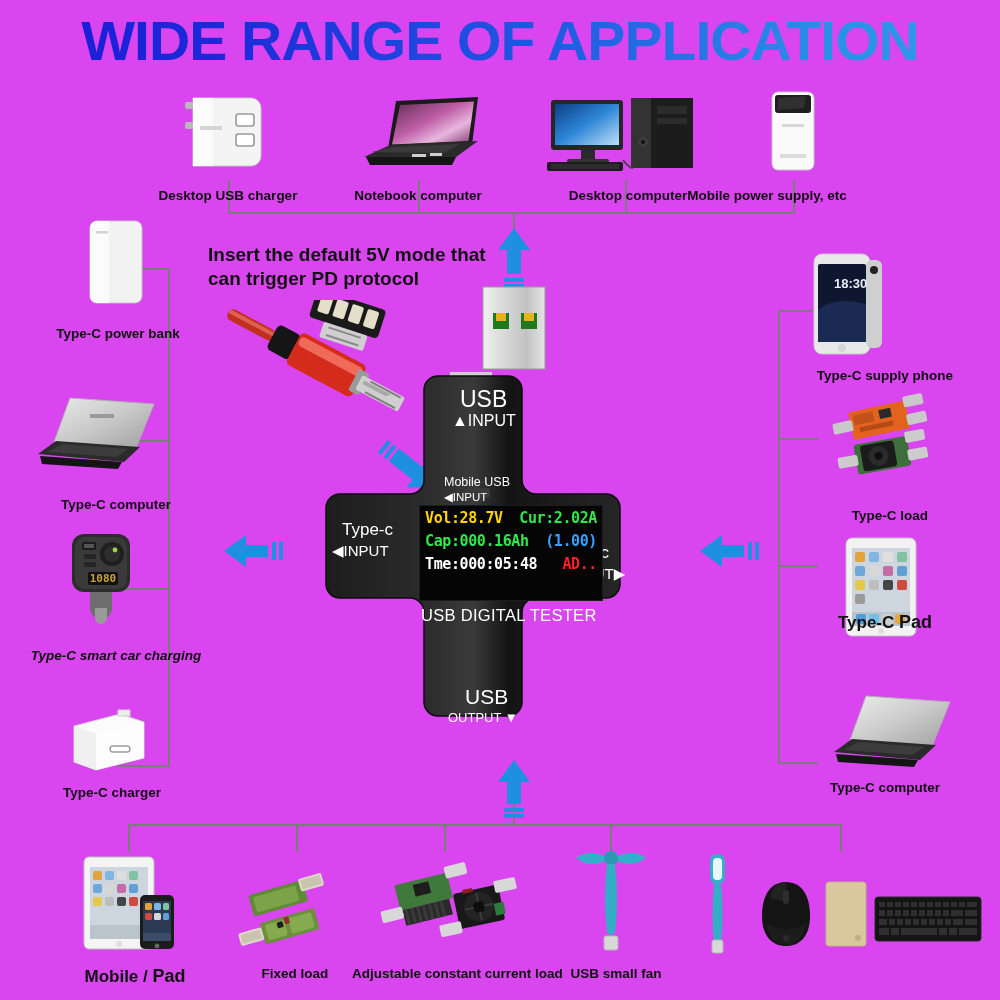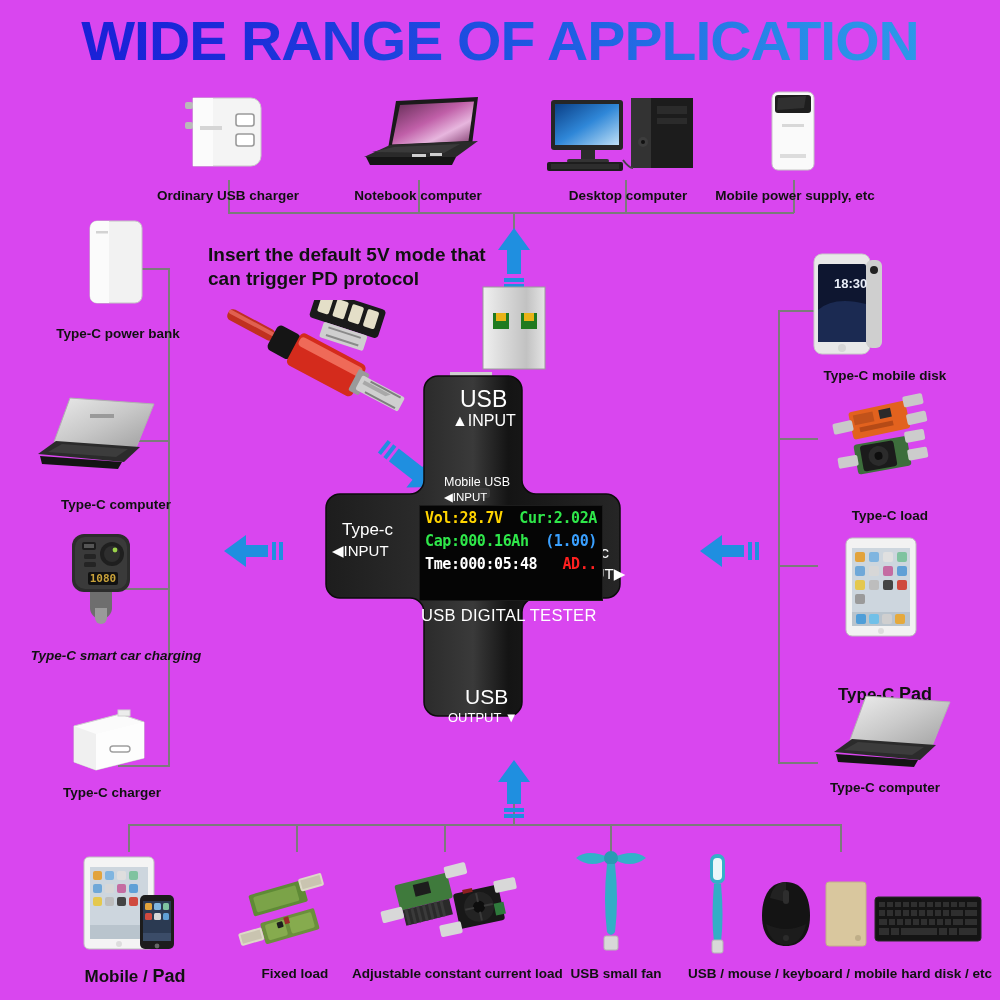--- a/index.html
+++ b/index.html
@@ -71,21 +71,21 @@
     <svg width="96" height="80" viewBox="0 0 96 80">
       <rect x="5" y="10" width="8" height="7" rx="2" fill="#b9b9b9"></rect>
       <rect x="5" y="30" width="8" height="7" rx="2" fill="#b9b9b9"></rect>
       <path d="M13 6 h58 a10 10 0 0 1 10 10 v48 a10 10 0 0 1 -10 10 h-58 z" fill="#f4f4f4" stroke="#c9c9c9"></path>
       <path d="M13 6 h20 v68 h-20 z" fill="#fbfbfb"></path>
       <rect x="56" y="22" width="18" height="12" rx="2.5" fill="#fff" stroke="#9a9a9a" stroke-width="1.6"></rect>
       <rect x="56" y="42" width="18" height="12" rx="2.5" fill="#fff" stroke="#9a9a9a" stroke-width="1.6"></rect>
       <rect x="20" y="34" width="22" height="4" fill="#d5d5d5"></rect>
     </svg>
   </div>
-  <div class="lbl" style="left:128px;top:188px;width:200px;">Ordinary USB charger</div>
+  <div class="lbl" style="left:128px;top:188px;width:200px;">Desktop USB charger</div>
 
   <div class="dev" style="left:360px;top:95px;width:126px;height:78px;">
     <svg width="126" height="78" viewBox="0 0 126 78">
       <defs>
         <linearGradient id="nbscr" x1="0" y1="0" x2="1" y2="1">
           <stop offset="0" stop-color="#5e2a50"></stop>
             <stop offset="0.45" stop-color="#c05fa8"></stop>
           <stop offset="0.7" stop-color="#e7b6de"></stop>
             <stop offset="1" stop-color="#7b3568"></stop>
         </linearGradient>
@@ -129,21 +129,21 @@
 
   <div class="dev" style="left:760px;top:88px;width:66px;height:86px;">
     <svg width="66" height="86" viewBox="0 0 66 86">
       <rect x="12" y="4" width="42" height="78" rx="6" fill="#fafafa" stroke="#c6c6c6"></rect>
       <rect x="15" y="7" width="36" height="18" rx="3" fill="#1e1e1e"></rect>
       <path d="M18 10 L46 8 L44 20 L17 22 Z" fill="#303030"></path>
       <rect x="22" y="36" width="22" height="3" fill="#d8d8d8"></rect>
       <rect x="20" y="66" width="26" height="4" fill="#dcdcdc"></rect>
     </svg>
   </div>
-  <div class="lbl" style="left:700px;top:188px;width:190px;">Mobile power supply, etc</div>
+  <div class="lbl" style="left:672px;top:188px;width:190px;">Mobile power supply, etc</div>
 
   <div class="ln lnv" style="left:168px;top:268px;height:498px;"></div>
   <div class="ln lnh" style="left:118px;top:268px;width:52px;"></div>
   <div class="ln lnh" style="left:118px;top:440px;width:52px;"></div>
   <div class="ln lnh" style="left:118px;top:588px;width:52px;"></div>
   <div class="ln lnh" style="left:118px;top:765px;width:52px;"></div>
 
   <div class="dev" style="left:82px;top:215px;width:72px;height:94px;">
     <svg width="72" height="94" viewBox="0 0 72 94">
       <rect x="8" y="6" width="52" height="82" rx="7" fill="#f2f2f2" stroke="#c4c4c4"></rect>
@@ -211,21 +211,21 @@
     <svg width="92" height="108" viewBox="0 0 92 108">
       <rect x="10" y="4" width="56" height="100" rx="8" fill="#e8e8e8" stroke="#c9c9c9"></rect>
       <rect x="62" y="10" width="16" height="88" rx="6" fill="#cfcfcf"></rect>
       <rect x="14" y="14" width="48" height="78" rx="2" fill="#0e1630"></rect>
       <path d="M14 60 q16 -14 48 -6 v38 h-48 z" fill="#1b2a52"></path>
       <text x="30" y="38" font-family="Liberation Sans, sans-serif" font-size="13" fill="#e9eef8" font-weight="bold">18:30</text>
       <circle cx="38" cy="98" r="4" fill="#d6d6d6"></circle>
       <circle cx="70" cy="20" r="4" fill="#222"></circle>
     </svg>
   </div>
-  <div class="lbl" style="left:800px;top:368px;width:170px;">Type-C mobile disk</div>
+  <div class="lbl" style="left:800px;top:368px;width:170px;">Type-C supply phone</div>
 
   <div class="dev" style="left:826px;top:392px;width:118px;height:96px;">
     <svg width="118" height="96" viewBox="0 0 118 96">
       <g transform="rotate(-12 55 36)">
         <rect x="26" y="14" width="58" height="28" rx="3" fill="#e2621e"></rect>
         <rect x="30" y="18" width="20" height="10" fill="#c1521a"></rect>
         <rect x="56" y="18" width="12" height="9" fill="#2a2a2a"></rect>
         <rect x="34" y="31" width="34" height="5" fill="#b54a16"></rect>
         <rect x="8" y="22" width="20" height="11" rx="2" fill="#c9c9c9"></rect>
         <rect x="82" y="10" width="20" height="11" rx="2" fill="#c9c9c9"></rect>
@@ -264,21 +264,21 @@
         <rect x="17" y="60" width="10" height="10" rx="2" fill="#9a9a9a"></rect>
       </g>
       <rect x="14" y="78" width="58" height="14" fill="#b9c4cd"></rect>
       <rect x="18" y="80" width="10" height="10" rx="2" fill="#4f9ed8"></rect>
       <rect x="31" y="80" width="10" height="10" rx="2" fill="#70c0e8"></rect>
       <rect x="44" y="80" width="10" height="10" rx="2" fill="#cfcfcf"></rect>
       <rect x="57" y="80" width="10" height="10" rx="2" fill="#e5a93c"></rect>
       <circle cx="43" cy="97" r="3" fill="#ddd"></circle>
     </svg>
   </div>
-  <div class="lbl big" style="left:800px;top:684px;width:170px;">
+  <div class="lbl big" style="left:800px;top:612px;width:170px;">
     <span>Type-C </span><span class="pad">Pad</span>
   </div>
 
   <div class="dev" style="left:826px;top:690px;width:132px;height:84px;">
     <svg width="132" height="84" viewBox="0 0 132 84">
       <defs>
           <linearGradient id="lidR" x1="0" y1="0" x2="1" y2="1">
         <stop offset="0" stop-color="#ededed"></stop>
             <stop offset="0.5" stop-color="#cacaca"></stop>
             <stop offset="1" stop-color="#a2a2a2"></stop>
@@ -467,21 +467,20 @@
           <rect x="91" y="23" width="12" height="6"></rect>
         <rect x="5" y="32" width="10" height="7"></rect>
           <rect x="17" y="32" width="8" height="7"></rect>
         <rect x="27" y="32" width="36" height="7"></rect>
           <rect x="65" y="32" width="8" height="7"></rect>
         <rect x="75" y="32" width="8" height="7"></rect>
           <rect x="85" y="32" width="18" height="7"></rect>
       </g>
     </svg>
   </div>
-  <div class="lbl" style="left:680px;top:966px;width:320px;">USB / mouse / keyboard / mobile hard disk / etc</div>
 
   <div class="arrow" style="left:496px;top:228px;">
     <svg width="36" height="62" viewBox="0 0 36 62">
       <path d="M18 0 L34 22 L25 22 L25 46 L11 46 L11 22 L2 22 Z" fill="#1f8fe0"></path>
       <g stroke="#1f8fe0" stroke-width="4">
         <line x1="8" y1="52" x2="28" y2="52"></line>
           <line x1="8" y1="58" x2="28" y2="58"></line>
       </g>
     </svg>
   </div>

